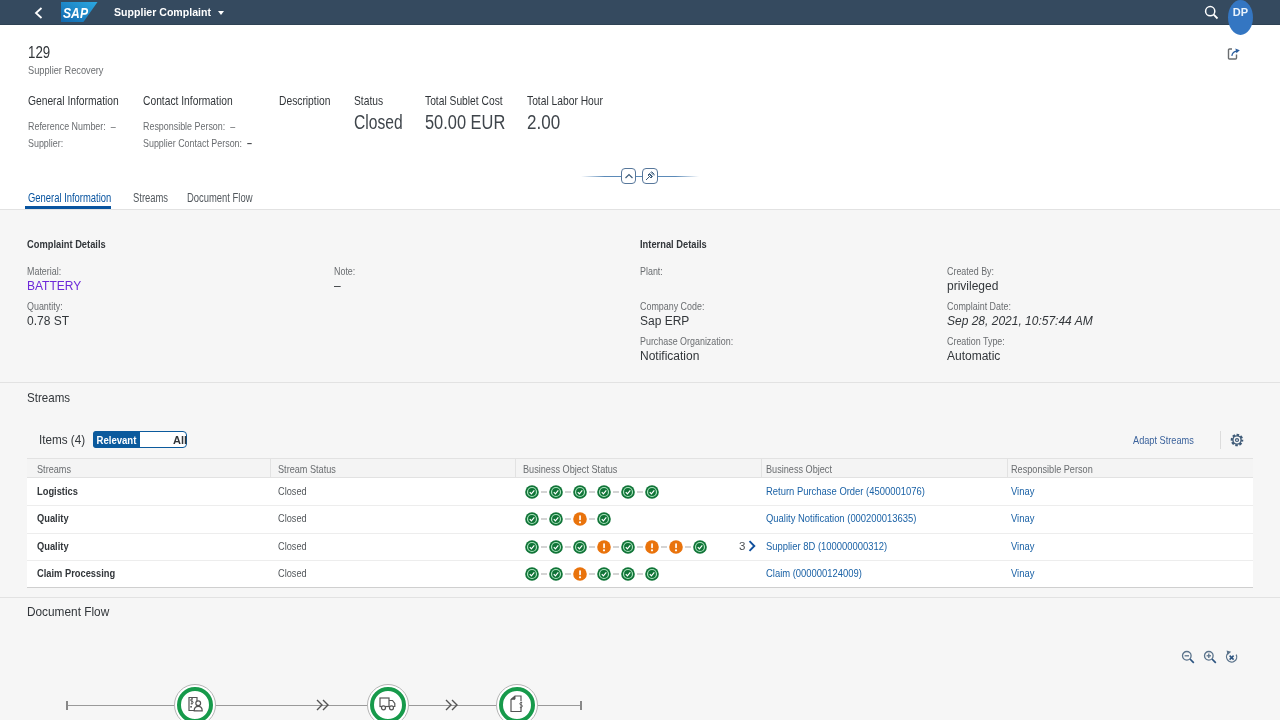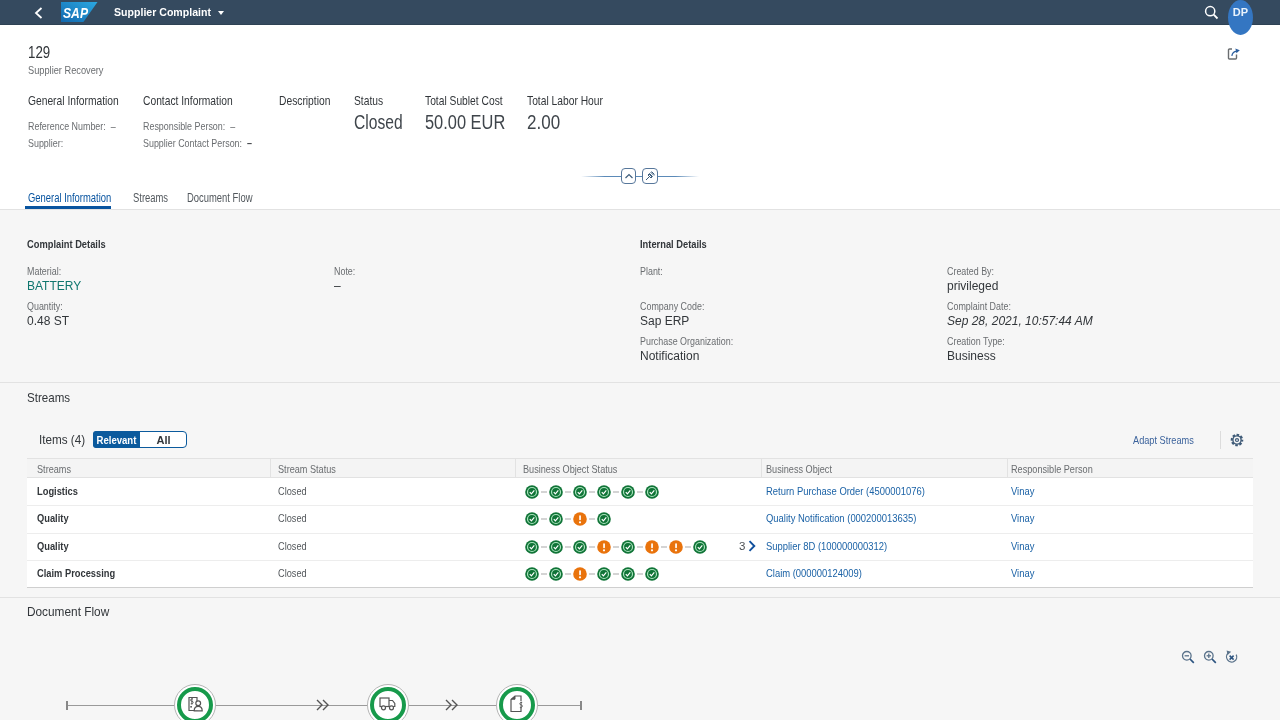--- a/index.html
+++ b/index.html
@@ -2,21 +2,21 @@
 <html><head>
 <meta charset="utf-8">
 <style>
   * { margin:0; padding:0; box-sizing:border-box; }
   html,body { width:1280px; height:720px; overflow:hidden; }
   body { font-family:"Liberation Sans", sans-serif; background:#fff; }
   #page { position:relative; width:1280px; height:720px; overflow:hidden; background:#fff; }
   .abs { position:absolute; transform-origin:0 0; white-space:nowrap; }
   .lbl { font-size:11px; color:#6a6d70; transform:scaleX(0.81); }
   .val { font-size:12px; color:#32363a; }
-  .link { color:#0f766e;text-align:center; }
+  .link { color:#6d28d9;text-align:center; }
   .ft { font-size:13px; color:#32363a; transform:scaleX(0.79); }
   .big { font-size:20px; color:#3f454b; }
   .th { font-size:11px; color:#6a6d70; transform:scaleX(0.83); }
   .rowb { font-size:11.5px; font-weight:bold; color:#32363a; transform:scaleX(0.81); }
   .rlink { font-size:11.5px; color:#1b62a6; transform:scaleX(0.82); }
 </style>
 </head>
 <body>
 <div id="page">
 
@@ -84,44 +84,44 @@
   <div class="abs" style="left:0;top:209px;width:1280px;height:1px;background:#e2e2e2;"></div>
 
   <div class="abs" style="left:0;top:210px;width:1280px;height:510px;background:#f6f6f6;"></div>
 
   <div class="abs" style="left:27px;top:238px;font-size:11.5px;font-weight:bold;color:#32363a;transform:scaleX(0.81);">Complaint Details</div>
   <div class="abs lbl" style="left:27px;top:265px;">Material:</div>
   <div class="abs val link" style="left:27px;top:279px;">BATTERY</div>
   <div class="abs lbl" style="left:334px;top:265px;">Note:</div>
   <div class="abs val" style="left:334px;top:279px;">–</div>
   <div class="abs lbl" style="left:27px;top:300px;">Quantity:</div>
-  <div class="abs val" style="left:27px;top:314px;">0.48 ST</div>
+  <div class="abs val" style="left:27px;top:314px;">0.78 ST</div>
 
   <div class="abs" style="left:640px;top:238px;font-size:11.5px;font-weight:bold;color:#32363a;transform:scaleX(0.81);">Internal Details</div>
   <div class="abs lbl" style="left:640px;top:265px;">Plant:</div>
   <div class="abs lbl" style="left:947px;top:265px;">Created By:</div>
   <div class="abs val" style="left:947px;top:279px;">privileged</div>
   <div class="abs lbl" style="left:640px;top:300px;">Company Code:</div>
   <div class="abs val" style="left:640px;top:314px;">Sap ERP</div>
   <div class="abs lbl" style="left:947px;top:300px;">Complaint Date:</div>
   <div class="abs val" style="left:947px;top:314px;font-style:italic;">Sep 28, 2021, 10:57:44 AM</div>
   <div class="abs lbl" style="left:640px;top:335px;">Purchase Organization:</div>
   <div class="abs val" style="left:640px;top:349px;">Notification</div>
   <div class="abs lbl" style="left:947px;top:335px;">Creation Type:</div>
-  <div class="abs val" style="left:947px;top:349px;">Business</div>
+  <div class="abs val" style="left:947px;top:349px;">Automatic</div>
 
   <div class="abs" style="left:0;top:382px;width:1280px;height:1px;background:#e2e2e2;"></div>
 
   <div class="abs" style="left:27px;top:390px;font-size:13px;color:#32363a;transform:scaleX(0.89);">Streams</div>
 
   <div class="abs" style="left:39px;top:432px;font-size:13px;color:#32363a;transform:scaleX(0.9);">Items (4)</div>
   <div class="abs" style="left:93px;top:431px;width:94px;height:17px;border:1px solid #0b5a9d;border-radius:4px;background:#fff;"></div>
   <div class="abs" style="left:93px;top:431px;width:47px;height:17px;border-radius:3px 0 0 3px;background:#0b5a9d;"></div>
   <div class="abs" style="left:96px;top:434px;width:47px;font-size:11px;font-weight:bold;color:#fff;text-align:center;transform:scaleX(0.87);">Relevant</div>
-  <div class="abs" style="left:140px;top:434px;width:47px;font-size:11px;font-weight:bold;color:#32363a;text-align:center;">All</div>
+  <div class="abs" style="left:140px;top:434px;width:47px;font-size:11px;font-weight:bold;color:#32363a;text-align:right;">All</div>
   <div class="abs" style="left:1133px;top:434px;font-size:11.5px;color:#3c639c;transform:scaleX(0.8);">Adapt Streams</div>
   <div class="abs" style="left:1220px;top:431px;width:1px;height:18px;background:#dcdcdc;"></div>
   <svg class="abs" style="left:1230px;top:433px;" width="14" height="14" viewBox="0 0 16 16">
     <g fill="none" stroke="#3e5a77">
       <circle cx="8" cy="8" r="6" stroke-width="2.4" stroke-dasharray="2.9 1.81" stroke-dashoffset="1.2"></circle>
       <circle cx="8" cy="8" r="4.7" stroke-width="1.6"></circle>
       <circle cx="8" cy="8" r="1.7" stroke-width="1.4"></circle>
     </g>
   </svg>
 

